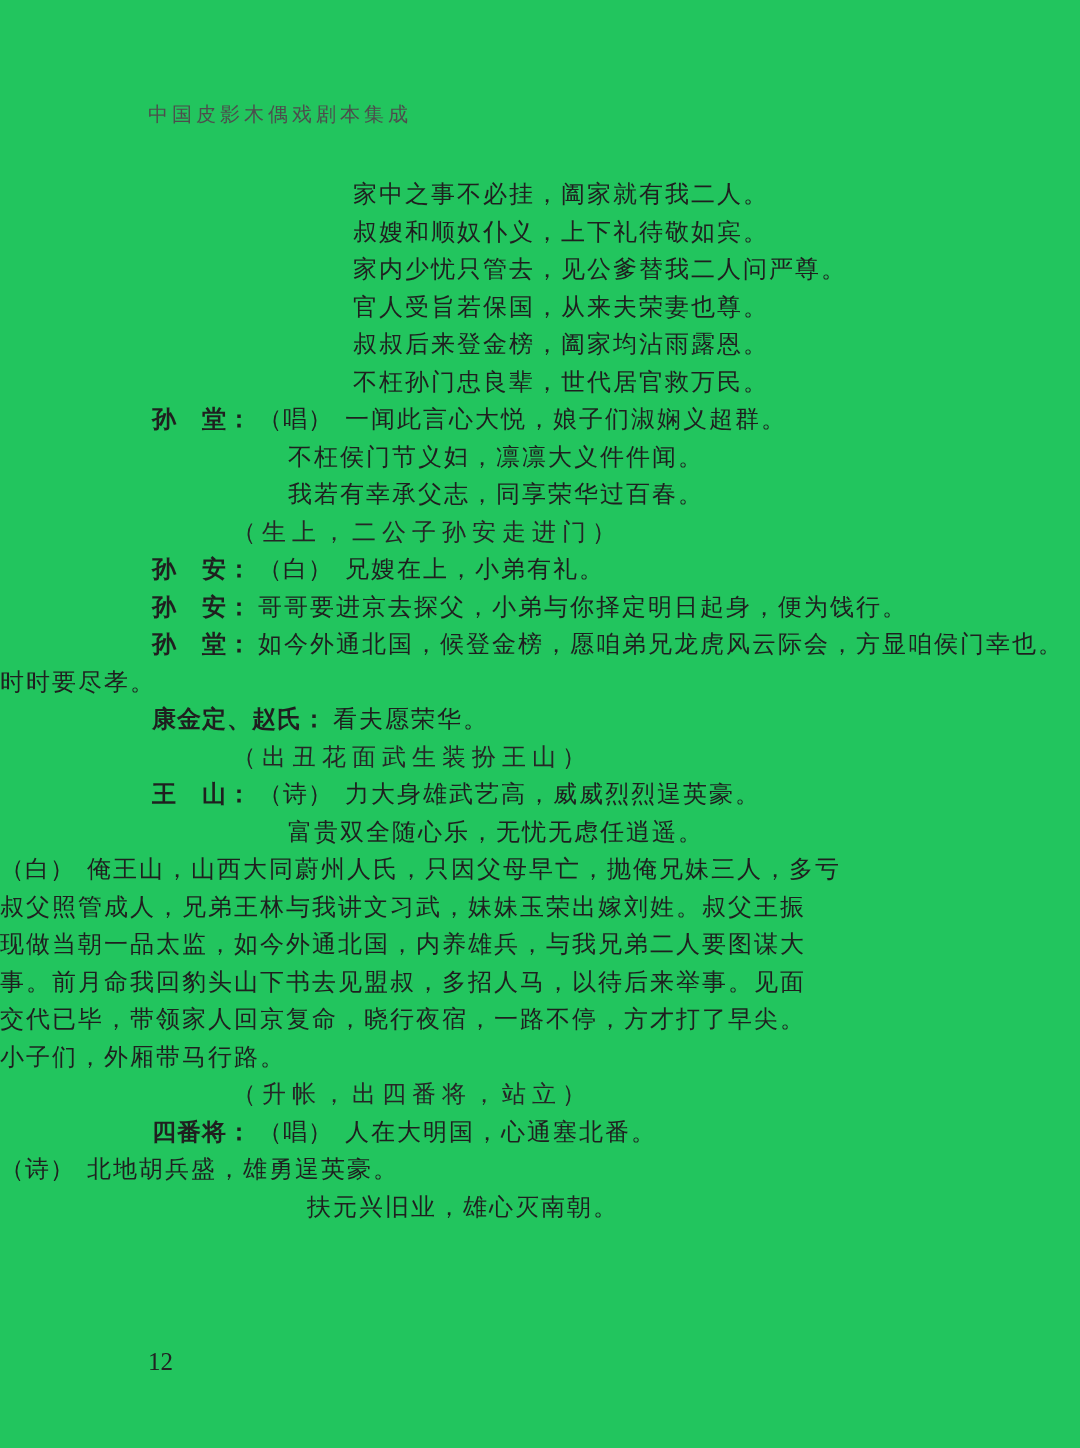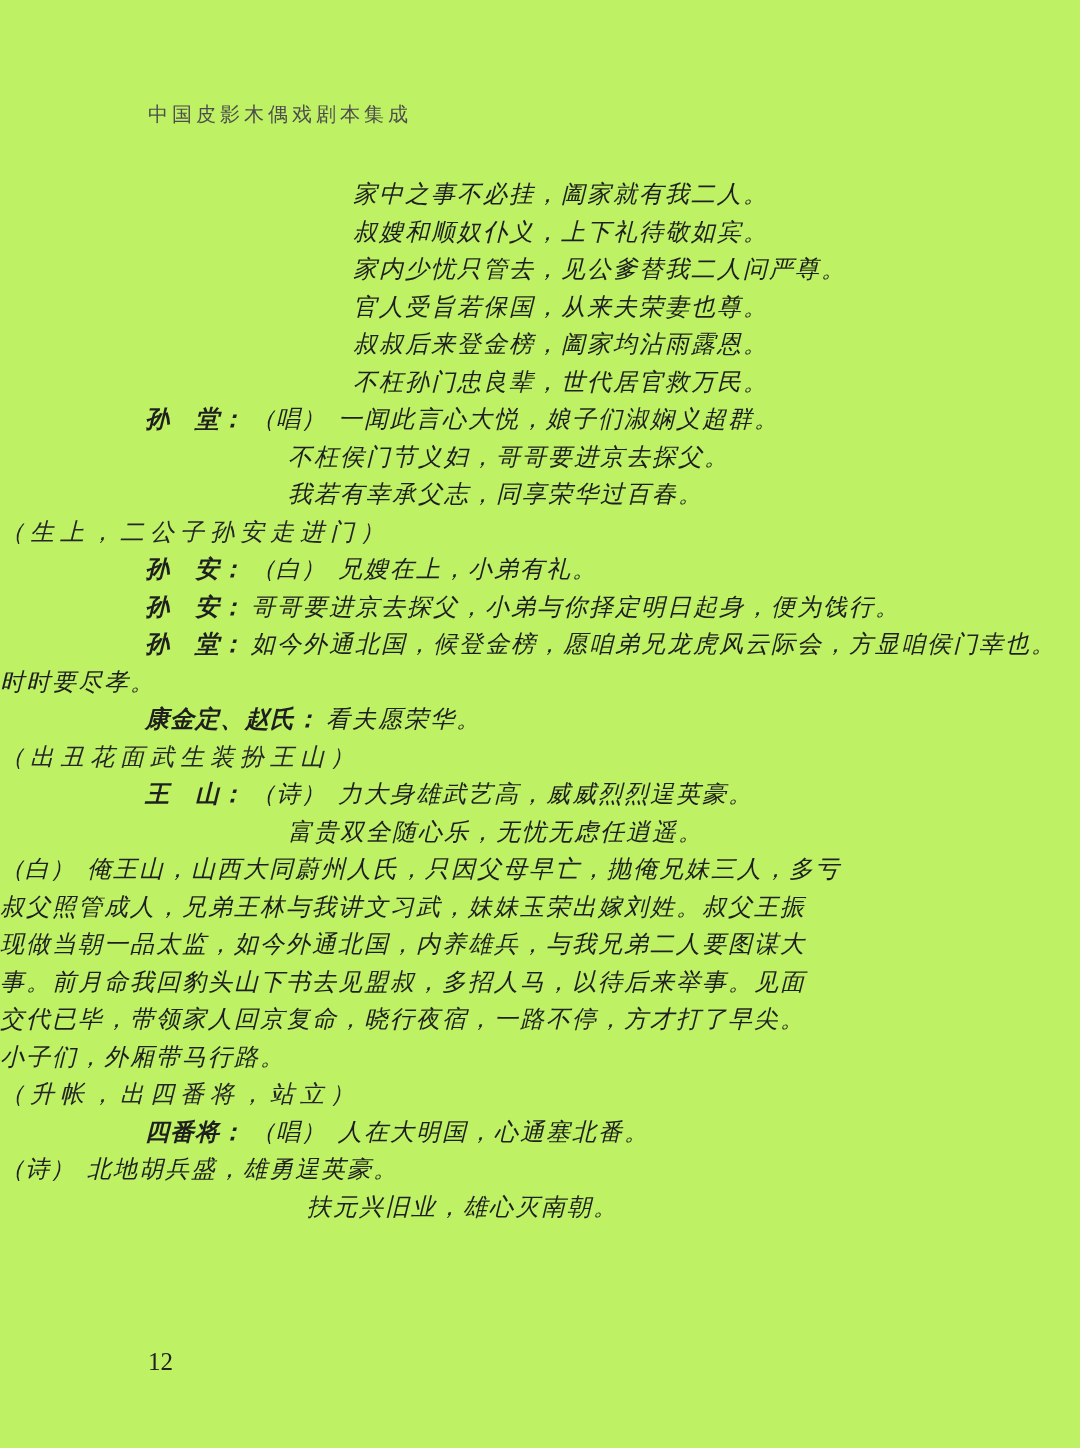--- a/index.html
+++ b/index.html
@@ -4,21 +4,21 @@
 <style>
   html, body {
     margin: 0;
     padding: 0;
     background: #ffffff;
   }
   .page {
     position: relative;
     width: 1080px;
     height: 1448px;
-    background: #bef264;
+    background: #22c55e;
     overflow: hidden;
     font-family: "Liberation Serif", "DejaVu Serif", serif;
     color: #1f1f1f;
   }
   .running-head {
     position: absolute;
     left: 148px;
     top: 101px;
     font-size: 20px;
     letter-spacing: 4px;
@@ -30,33 +30,33 @@
     left: 0;
     top: 176px;
     width: 1080px;
   }
   .line {
     height: 37.5px;
     line-height: 37.5px;
     font-size: 24px;
     letter-spacing: 2px;
     white-space: nowrap;
-    font-style: italic;
   }
   
   .ind-speaker { padding-left: 145px; }
-  .ind-stage   { }
+  .ind-stage   { padding-left: 232px; }
   .ind-cont    { }
   .ind-verse   { padding-left: 288px; }
   .ind-deep    { padding-left: 307px; }
   .ind-open    { padding-left: 353px; }
   .speaker {
     font-weight: 700;
     letter-spacing: 1px;
     margin-right: 6px;
+    margin-left: 7px;
   }
   .marker {
     margin-right: 12px;
     letter-spacing: 1px;
   }
   .stage-text {
     letter-spacing: 6px;
     color: #262626;
   }
   .page-number {
@@ -77,21 +77,21 @@
   <div class="content">
 
     <div class="line ind-open"><span>家中之事不必挂，阖家就有我二人。</span></div>
     <div class="line ind-open"><span>叔嫂和顺奴仆义，上下礼待敬如宾。</span></div>
     <div class="line ind-open"><span>家内少忧只管去，见公爹替我二人问严尊。</span></div>
     <div class="line ind-open"><span>官人受旨若保国，从来夫荣妻也尊。</span></div>
     <div class="line ind-open"><span>叔叔后来登金榜，阖家均沾雨露恩。</span></div>
     <div class="line ind-open"><span>不枉孙门忠良辈，世代居官救万民。</span></div>
 
     <div class="line ind-speaker"><span class="speaker">孙　堂：</span><span class="marker">（唱）</span><span>一闻此言心大悦，娘子们淑娴义超群。</span></div>
-    <div class="line ind-verse"><span>不枉侯门节义妇，哥哥要进京去探父。</span></div>
+    <div class="line ind-verse"><span>不枉侯门节义妇，凛凛大义件件闻。</span></div>
     <div class="line ind-verse"><span>我若有幸承父志，同享荣华过百春。</span></div>
 
     <div class="line ind-stage"><span class="stage-text">（生上，二公子孙安走进门）</span></div>
 
     <div class="line ind-speaker"><span class="speaker">孙　安：</span><span class="marker">（白）</span><span>兄嫂在上，小弟有礼。</span></div>
     <div class="line ind-speaker"><span class="speaker">孙　安：</span><span>哥哥要进京去探父，小弟与你择定明日起身，便为饯行。</span></div>
     <div class="line ind-speaker"><span class="speaker">孙　堂：</span><span>如今外通北国，候登金榜，愿咱弟兄龙虎风云际会，方显咱侯门幸也。</span></div>
     <div class="line ind-cont"><span>时时要尽孝。</span></div>
     <div class="line ind-speaker"><span class="speaker">康金定、赵氏：</span><span>看夫愿荣华。</span></div>
 

